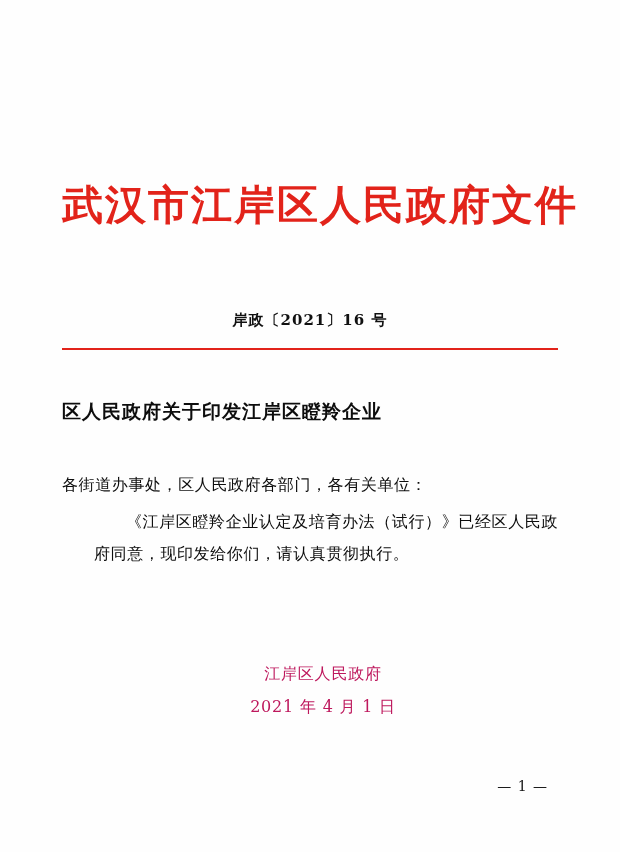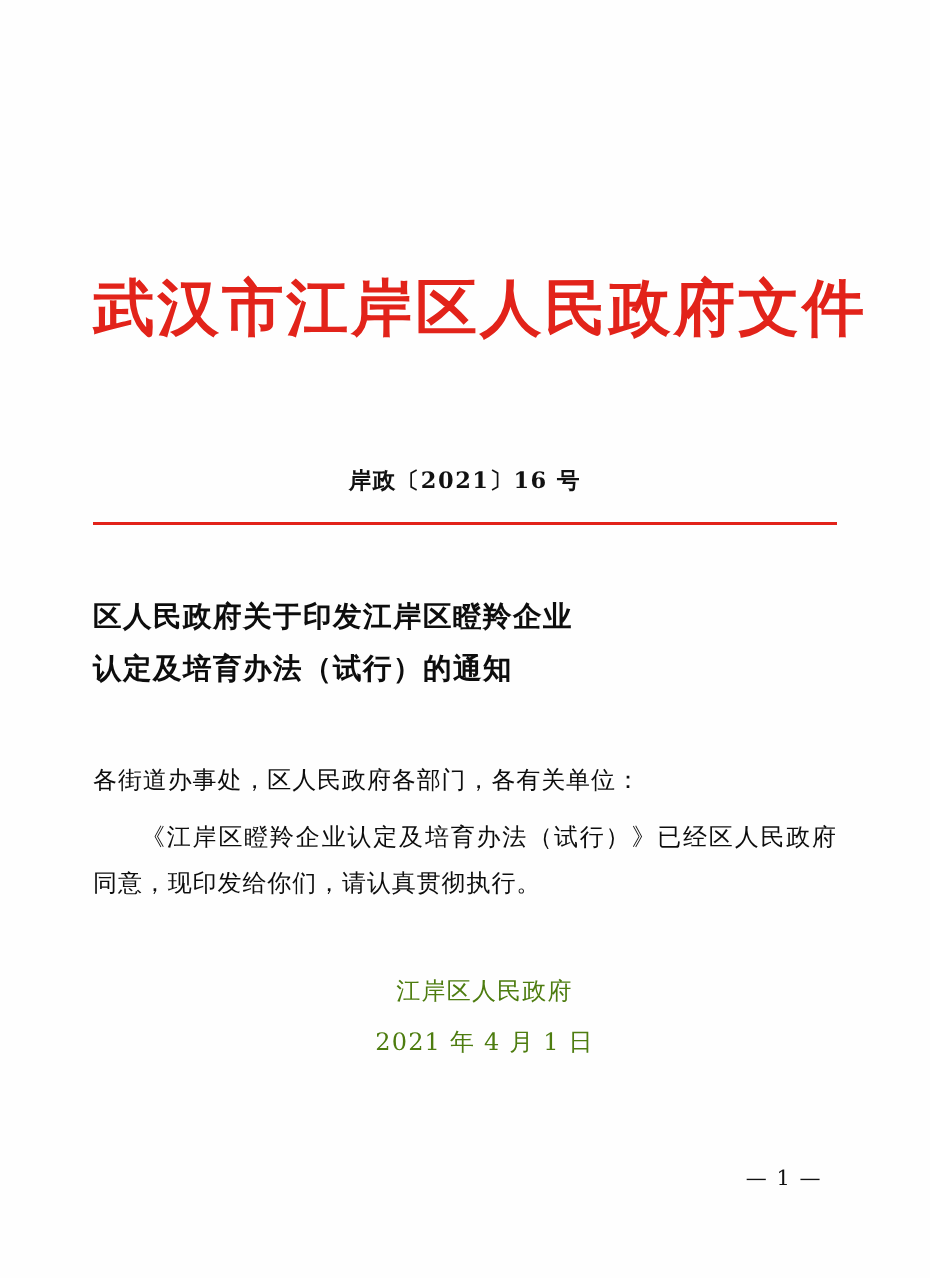--- a/index.html
+++ b/index.html
@@ -74,26 +74,27 @@
     letter-spacing: 0.6px;
   }
   .para {
     margin-top: 6px;
     font-size: 16px;
     color: #0d0d0d;
     line-height: 1.95;
     letter-spacing: 0.6px;
     text-indent: 2em;
     text-align: justify;
+    margin-left: 32px;
   }
   .signature {
-    margin-top: 40px;
+    margin-top: 88px;
     text-align: center;
     font-size: 16px;
-    color: #4d7c0f;
+    color: #be185d;
     line-height: 2.1;
     letter-spacing: 0.8px;
   }
   .signature .sline {
     display: block;
     padding-left: 26px;
   }
   .page-number {
     position: absolute;
     right: 72px;
@@ -110,21 +111,20 @@
   <div class="doc-body">
 
     <div class="masthead">武汉市江岸区人民政府文件</div>
 
     <div class="doc-number">岸政〔2021〕16 号</div>
 
     <div class="red-rule"></div>
 
     <div class="title-block">
       <span class="tline">区人民政府关于印发江岸区瞪羚企业</span>
-      <span class="tline">认定及培育办法（试行）的通知</span>
     </div>
 
     <div class="salutation">各街道办事处，区人民政府各部门，各有关单位：</div>
 
     <div class="para">《江岸区瞪羚企业认定及培育办法（试行）》已经区人民政府同意，现印发给你们，请认真贯彻执行。</div>
 
     <div class="signature">
       <span class="sline">江岸区人民政府</span>
       <span class="sline">2021 年 4 月 1 日</span>
     </div>

